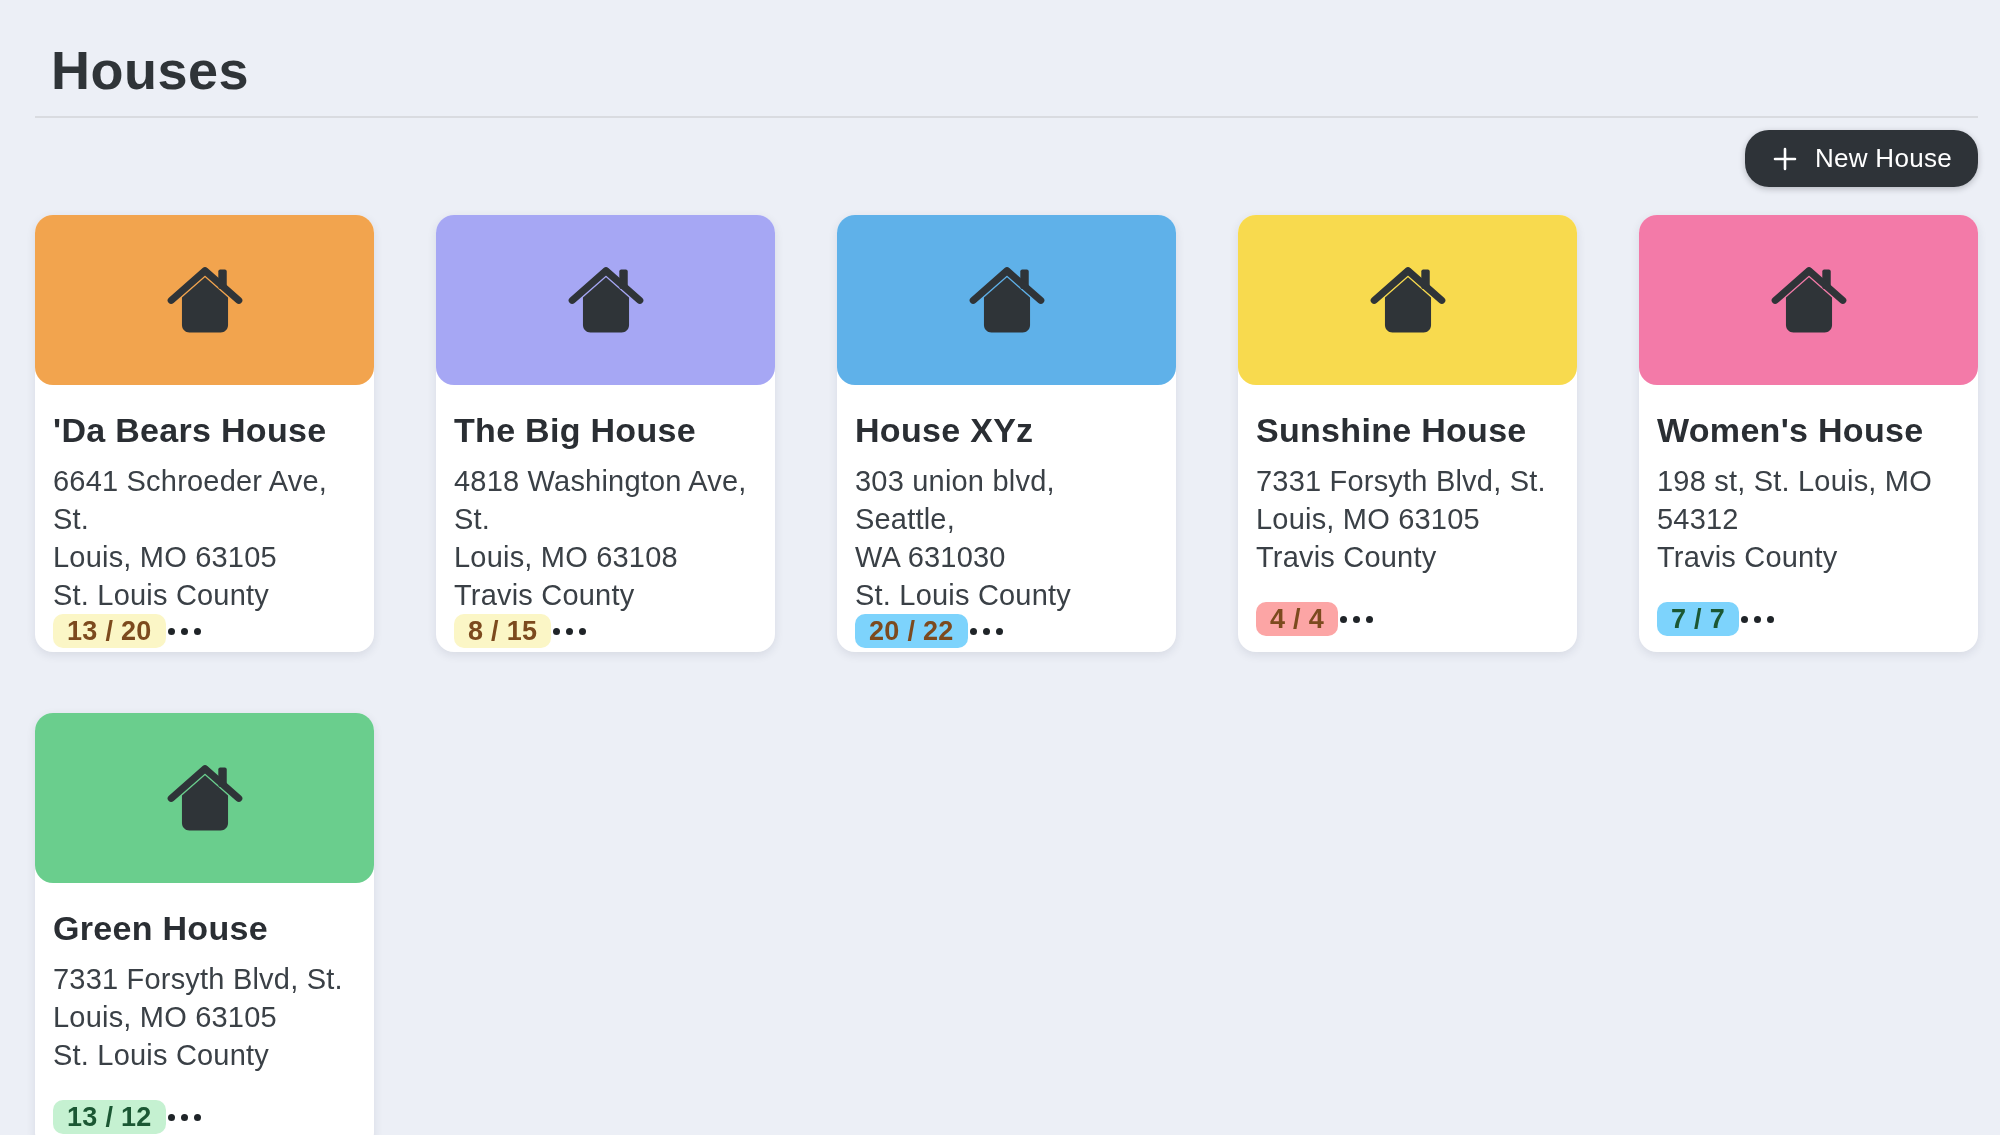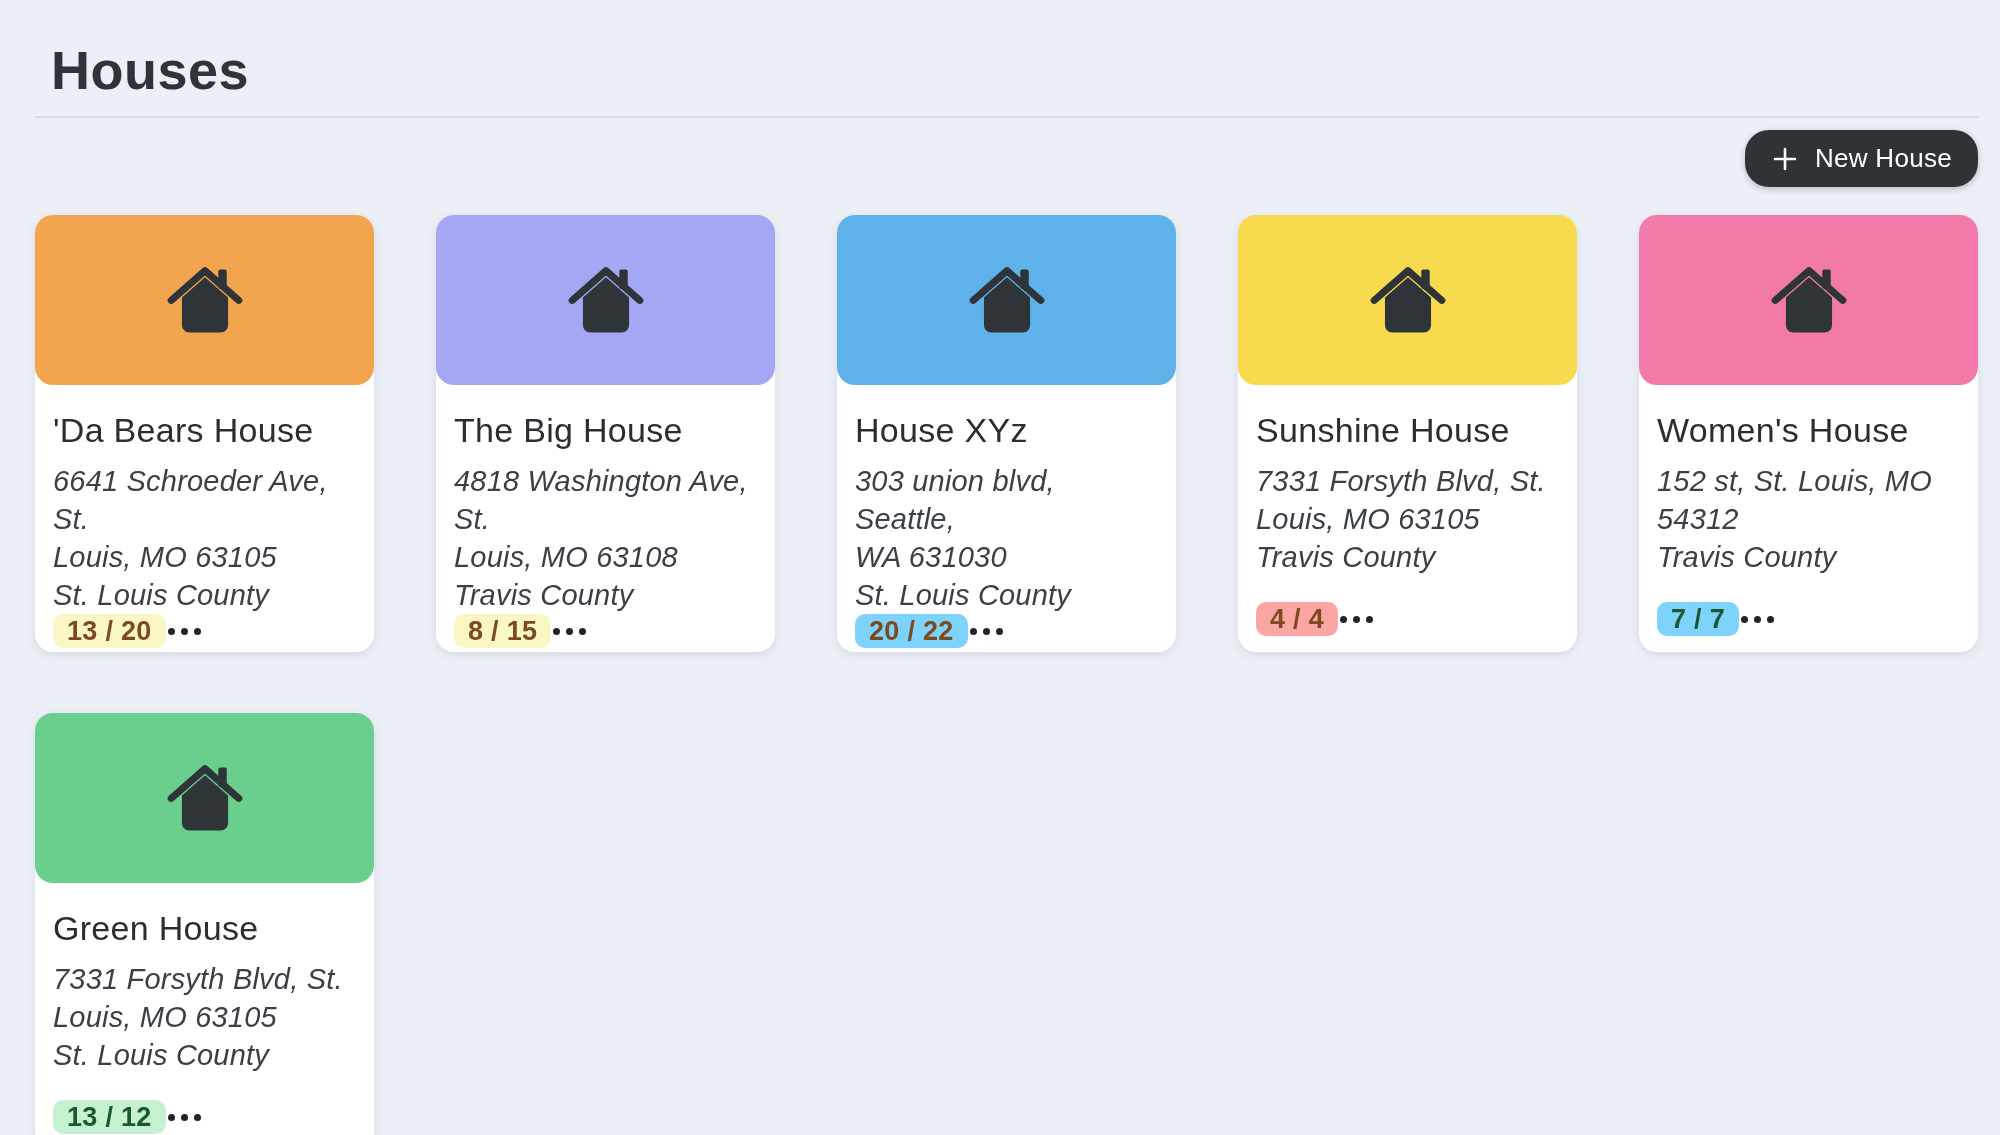--- a/index.html
+++ b/index.html
@@ -80,27 +80,26 @@
   .card-body {
     flex: 1;
     display: flex;
     flex-direction: column;
     padding: 26px 18px 16px;
     box-sizing: border-box;
   }
   .house-name {
     margin: 0 0 12px;
     font-size: 34px;
-    font-weight: 400;
+    font-weight: 700;
     letter-spacing: 0.3px;
     color: #2A2E33;
     white-space: nowrap;
   }
   .addr {
-    font-style: italic;
     font-size: 29px;
     line-height: 38px;
     color: #3A4046;
     letter-spacing: 0.2px;
   }
   .card-footer {
     margin-top: auto;
     display: flex;
     align-items: center;
   }
@@ -255,21 +254,21 @@
       <span style="display:inline-flex;">
         <svg width="78" height="74" viewBox="0 0 24 22.8" aria-hidden="true">
           <rect x="16.1" y="2" width="2.6" height="6" rx="0.6" fill="#2F3438"></rect>
           <path d="M1.6 11.5 L12 2.4 L22.4 11.5" fill="none" stroke="#2F3438" stroke-width="2.2" stroke-linecap="round" stroke-linejoin="round"></path>
           <path d="M12 4.4 L4.9 10.6 V19.1 C4.9 20.4 5.9 21.4 7.2 21.4 H16.8 C18.1 21.4 19.1 20.4 19.1 19.1 V10.6 Z" fill="#2F3438"></path>
         </svg>
       </span>
     </div>
     <div class="card-body">
       <h2 class="house-name">Women's House</h2>
-      <div class="addr">152 st, St. Louis, MO</div>
+      <div class="addr">198 st, St. Louis, MO</div>
       <div class="addr">54312</div>
       <div class="addr">Travis County</div>
       <div class="card-footer">
         <span class="badge" style="background: #7dd3fc; color: rgb(27, 87, 51);">7 / 7</span>
         <span class="dots">
           <span class="dot"></span>
           <span class="dot"></span>
           <span class="dot"></span>
         </span>
       </div>

